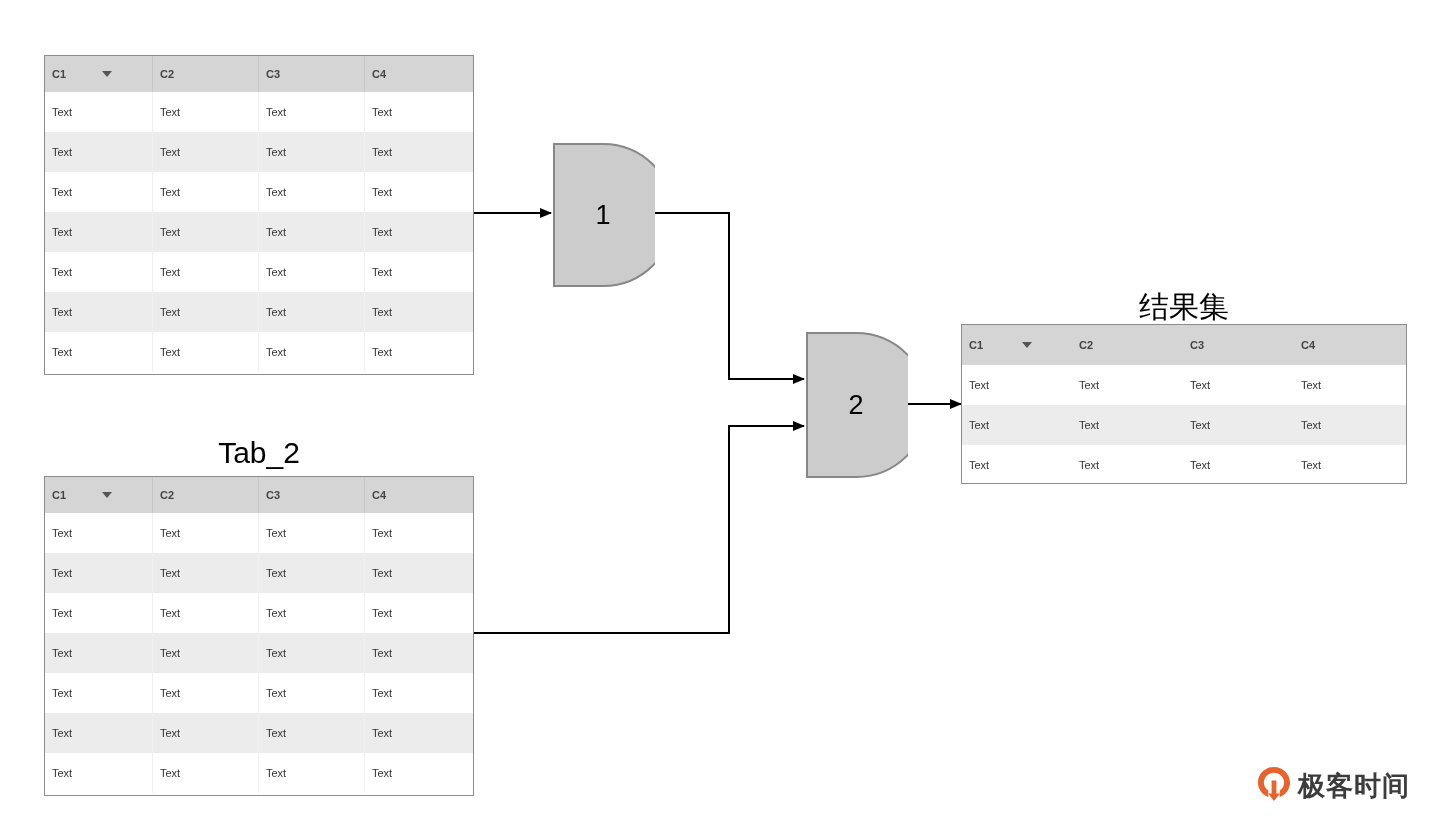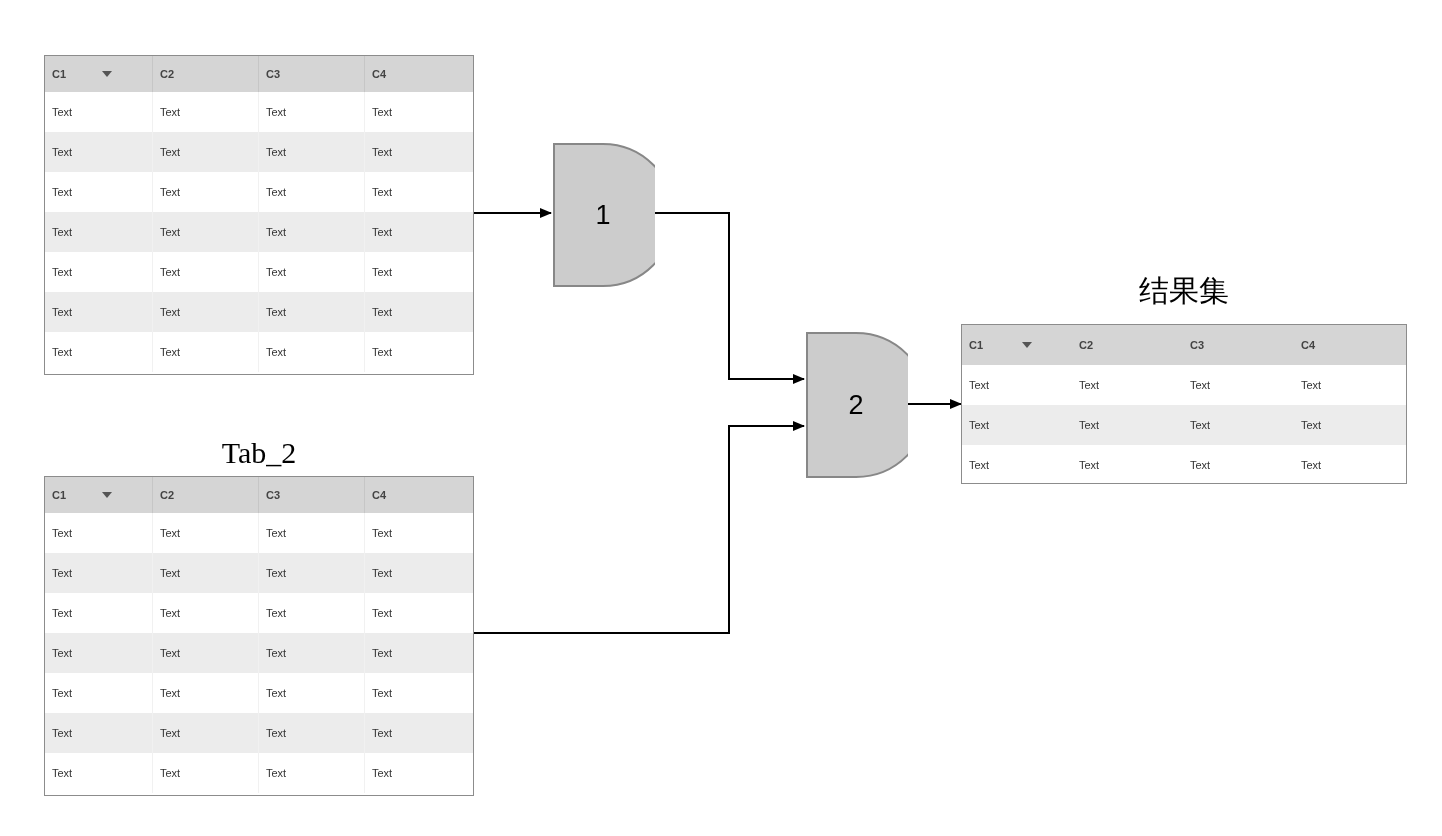--- a/index.html
+++ b/index.html
@@ -212,21 +212,21 @@
       </div>
       <div class="tbl-row odd">
         <div class="cell" style="width:107px;">Text</div>
         <div class="cell" style="width:106px;">Text</div>
         <div class="cell" style="width:106px;">Text</div>
         <div class="cell" style="width:109px;">Text</div>
       </div>
     </div>
   </div>
 
-  <div class="tbl-title" style="left:44px; top:436px; width:430px;font-family:Liberation Serif, serif;">Tab_2</div>
+  <div class="tbl-title" style="left:44px; top:436px; width:430px;">Tab_2</div>
 
   <div class="tbl with-dividers" style="left:44px; top:476px; width:430px; height:320px;">
     <div class="tbl-head">
       <div class="cell" style="width:107px;">
         <span>C1</span>
         <span class="sort-caret"></span>
       </div>
       <div class="cell" style="width:106px;">C2</div>
       <div class="cell" style="width:106px;">C3</div>
       <div class="cell" style="width:109px;">C4</div>
@@ -284,21 +284,21 @@
     <div class="gate-num">1</div>
   </div>
 
   <div class="gate" style="left:804px; top:330px; width:104px; height:150px;">
     <svg width="104" height="150" viewBox="0 0 104 150">
       <path d="M3,3 L52,3 A72,72 0 0 1 52,147 L3,147 Z" fill="#cccccc" stroke="#878787" stroke-width="2"></path>
     </svg>
     <div class="gate-num">2</div>
   </div>
 
-  <div class="tbl-title" style="left:961px; top:274px; width:446px;">结果集</div>
+  <div class="tbl-title" style="left:961px; top:290px; width:446px;">结果集</div>
 
   <div class="tbl" style="left:961px; top:324px; width:446px; height:160px;">
     <div class="tbl-head" style="height:40px;">
       <div class="cell" style="width:110px; height:40px; line-height:40px;">
         <span>C1</span>
         <span class="sort-caret" style="top:17px; left:60px;"></span>
       </div>
       <div class="cell" style="width:111px; height:40px; line-height:40px;">C2</div>
       <div class="cell" style="width:111px; height:40px; line-height:40px;">C3</div>
       <div class="cell" style="width:112px; height:40px; line-height:40px;">C4</div>
@@ -318,14 +318,27 @@
       </div>
       <div class="tbl-row odd">
         <div class="cell" style="width:110px;">Text</div>
         <div class="cell" style="width:111px;">Text</div>
         <div class="cell" style="width:111px;">Text</div>
         <div class="cell" style="width:112px;">Text</div>
       </div>
     </div>
   </div>
 
+  <div class="logo" style="left:1257px; top:766px;">
+    <span>
+      <svg width="34" height="36" viewBox="0 0 34 36">
+        <path d="M17 1 C8.2 1 1 8 1 16.6 C1 23.3 5.3 29 11.3 31.2 L11.3 24.6
+                 C8.6 22.9 6.9 20 6.9 16.6 C6.9 11.2 11.4 6.8 17 6.8
+                 C22.6 6.8 27.1 11.2 27.1 16.6 C27.1 20 25.4 22.9 22.7 24.6
+                 L22.7 31.2 C28.7 29 33 23.3 33 16.6 C33 8 25.8 1 17 1 Z" fill="#e8622c"></path>
+        <path d="M14.6 14.4 L19.4 14.4 L19.4 27.6 L22.9 27.6 L17 35 L11.1 27.6
+                 L14.6 27.6 Z" fill="#e8622c"></path>
+      </svg>
+    </span>
+    <span class="logo-text">极客时间</span>
+  </div>
 
 </div>
 
 </body></html>

